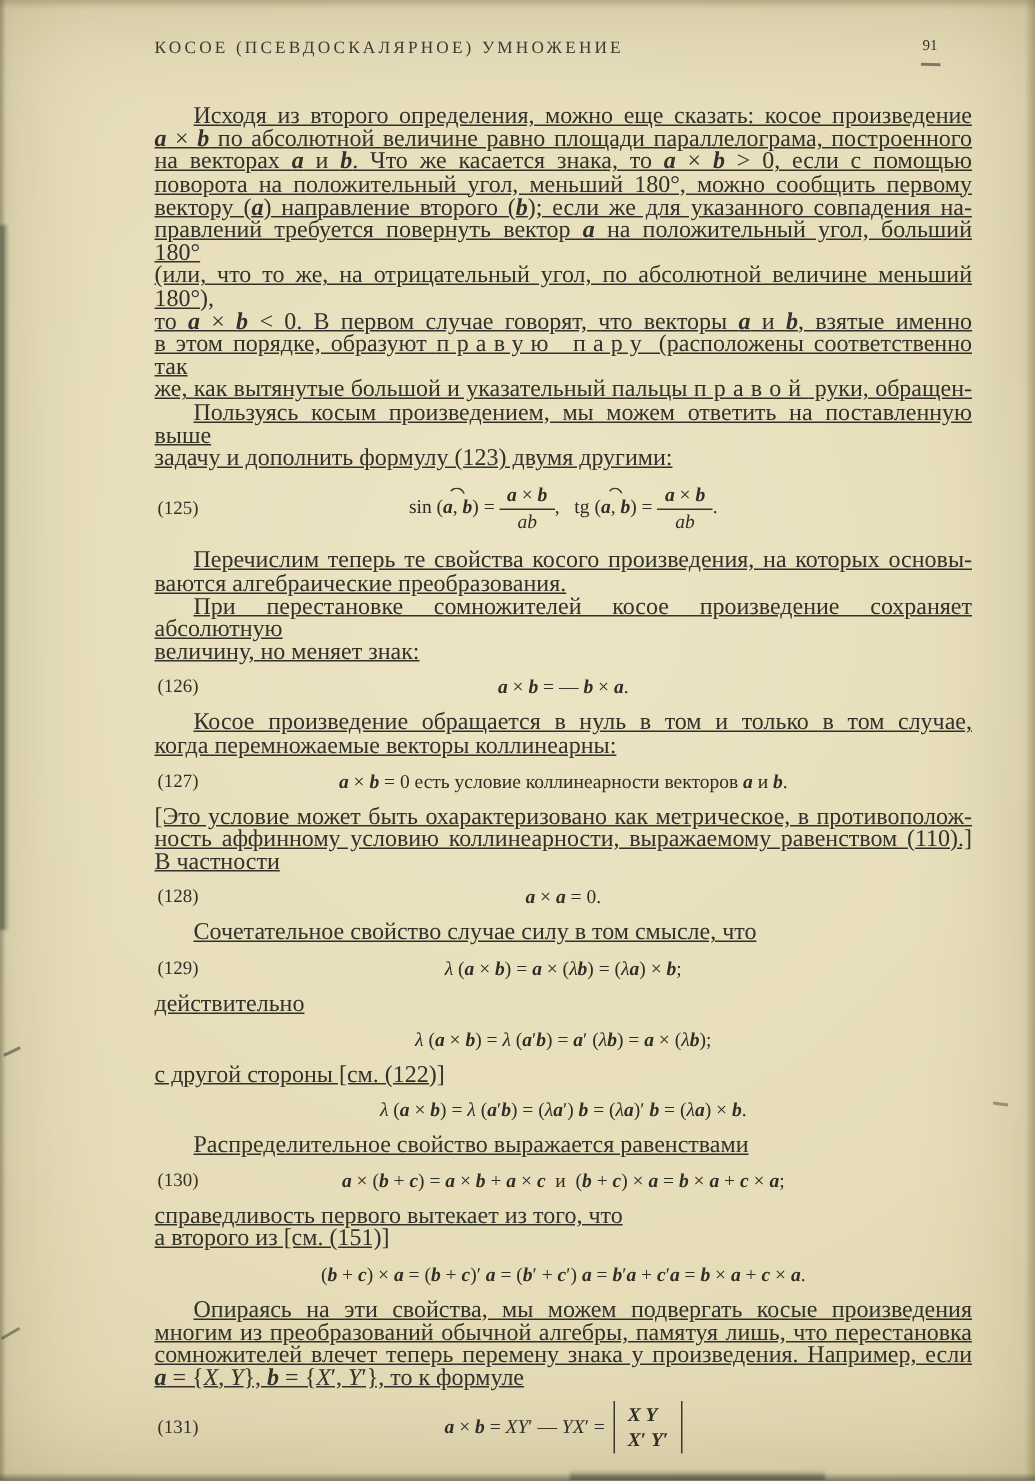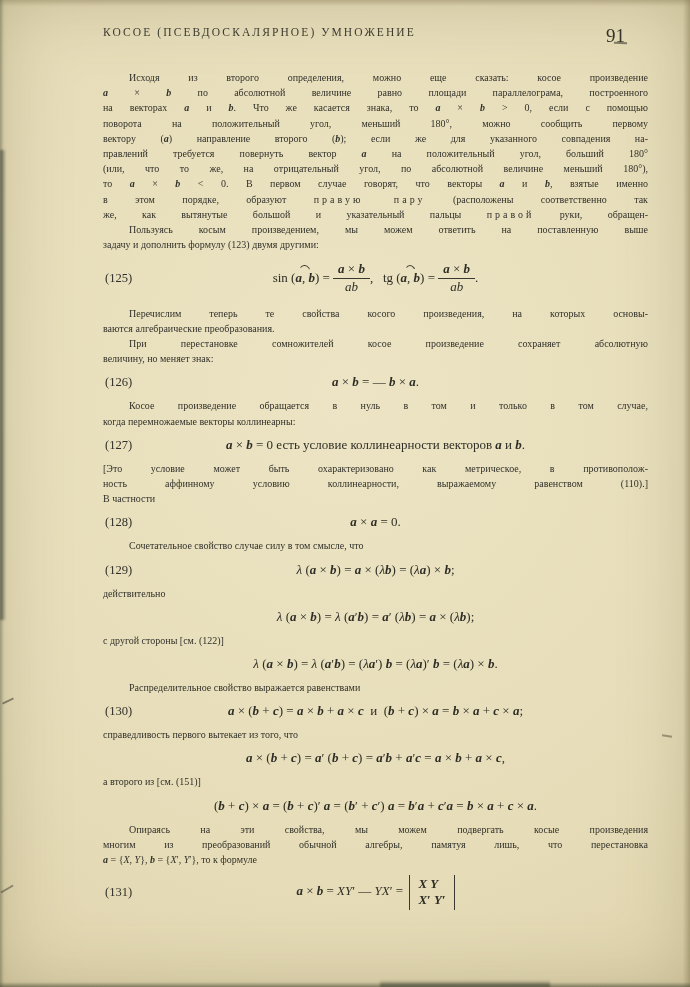--- a/index.html
+++ b/index.html
@@ -4,23 +4,23 @@
 <style>
   html,body{margin:0;padding:0;background:#777;}
   .page{
     position:relative;width:690px;height:987px;overflow:hidden;
     font-family:"Liberation Serif","DejaVu Serif",serif;color:#33322a;
     background:radial-gradient(120% 90% at 50% 40%, #ece4c4 0%, #e6dcb8 55%, #d9cda4 100%);
     box-shadow:inset 0 0 70px rgba(110,100,60,.28), inset 0 0 8px rgba(90,85,50,.2);
   }
   .header{position:relative;margin:26px 65px 0 103px;height:17px;}
   .title{text-align:left;margin-right:52px;font-size:11.5px;letter-spacing:2.1px;color:#3c3b30;white-space:nowrap;}
-  .pageno{position:absolute;right:0;top:-1px;font-size:19px;color:#35342b;padding-left:28px;}
+  .pageno{position:absolute;right:0;top:-1px;font-size:10px;color:#35342b;padding-left:28px;}
   .content{margin:27px 42px 0 103px;}
-  .tline{font-size:10px;line-height:15.2px;text-align:justify;text-align-last:justify;color:#32312a;}
+  .tline{font-size:16px;line-height:15.2px;text-align:justify;text-align-last:justify;color:#32312a;text-decoration:underline;}
   .tline.ind{text-indent:26px;}
   .tline.end{text-align-last:left;}
   b{font-weight:700;font-style:italic;}
   i{font-style:italic;}
   .sp{letter-spacing:.3em;}
   .eqrow{position:relative;text-align:center;font-size:13px;margin:8px 0;color:#2f2e26;}
   .eqrow.fr{margin:10px 0 11px;}
   .eqno{position:absolute;left:2px;top:50%;transform:translateY(-50%);font-size:12.6px;color:#32312a;}
   .frac{display:inline-block;vertical-align:-0.72em;text-align:center;line-height:1.12;}
   .frac .fn{display:block;padding:0 5px 1px;border-bottom:1.2px solid #3a392f;}
@@ -82,25 +82,25 @@
       <div class="eqrow"><span class="eqno">(128)</span><span class="eqbody"><b>a</b> × <b>a</b> = 0.</span></div>
       <div class="tline ind end">Сочетательное свойство случае силу в том смысле, что</div>
       <div class="eqrow"><span class="eqno">(129)</span><span class="eqbody"><i>λ</i> (<b>a</b> × <b>b</b>) = <b>a</b> × (<i>λ</i><b>b</b>) = (<i>λ</i><b>a</b>) × <b>b</b>;</span></div>
       <div class="tline end">действительно</div>
       <div class="eqrow"><span class="eqbody"><i>λ</i> (<b>a</b> × <b>b</b>) = <i>λ</i> (<b>a</b>′<b>b</b>) = <b>a</b>′ (<i>λ</i><b>b</b>) = <b>a</b> × (<i>λ</i><b>b</b>);</span></div>
       <div class="tline end">с другой стороны [см. (122)]</div>
       <div class="eqrow"><span class="eqbody"><i>λ</i> (<b>a</b> × <b>b</b>) = <i>λ</i> (<b>a</b>′<b>b</b>) = (<i>λ</i><b>a</b>′) <b>b</b> = (<i>λ</i><b>a</b>)′ <b>b</b> = (<i>λ</i><b>a</b>) × <b>b</b>.</span></div>
       <div class="tline ind end">Распределительное свойство выражается равенствами</div>
       <div class="eqrow"><span class="eqno">(130)</span><span class="eqbody"><b>a</b> × (<b>b</b> + <b>c</b>) = <b>a</b> × <b>b</b> + <b>a</b> × <b>c</b> &nbsp;и&nbsp; (<b>b</b> + <b>c</b>) × <b>a</b> = <b>b</b> × <b>a</b> + <b>c</b> × <b>a</b>;</span></div>
       <div class="tline end">справедливость первого вытекает из того, что</div>
-      <div class="eqrow"><span class="eqbody"><b>a</b> × (<b>b</b> + <b>c</b>) = <b>a</b>′ (<b>b</b> + <b>c</b>) = <b>a</b>′<b>b</b> + <b>a</b>′<b>c</b> = <b>a</b> × <b>b</b> + <b>a</b> × <b>c</b>,</span></div>
       <div class="tline end">а второго из [см. (151)]</div>
       <div class="eqrow"><span class="eqbody">(<b>b</b> + <b>c</b>) × <b>a</b> = (<b>b</b> + <b>c</b>)′ <b>a</b> = (<b>b</b>′ + <b>c</b>′) <b>a</b> = <b>b</b>′<b>a</b> + <b>c</b>′<b>a</b> = <b>b</b> × <b>a</b> + <b>c</b> × <b>a</b>.</span></div>
       <div class="tline ind">Опираясь на эти свойства, мы можем подвергать косые произведения</div>
       <div class="tline">многим из преобразований обычной алгебры, памятуя лишь, что перестановка</div>
+      <div class="tline">сомножителей влечет теперь перемену знака у произведения. Например, если</div>
       <div class="tline end"><b>a</b> = {<i>X</i>, <i>Y</i>}, <b>b</b> = {<i>X</i>′, <i>Y</i>′}, то к формуле</div>
       <div class="eqrow"><span class="eqno">(131)</span><span class="eqbody"><b>a</b> × <b>b</b> = <i>XY</i>′ — <i>YX</i>′ = <span class="det"><span><i>X</i> <i>Y</i></span><span><i>X</i>′ <i>Y</i>′</span></span></span></div>
     </div>
 
   <div class="deco edgeT"></div>
   <div class="deco edgeL"></div>
   <div class="deco edgeL2"></div>
   <div class="deco edgeR"></div>
   <div class="deco edgeB"></div>
   <div class="deco edgeB2"></div>

